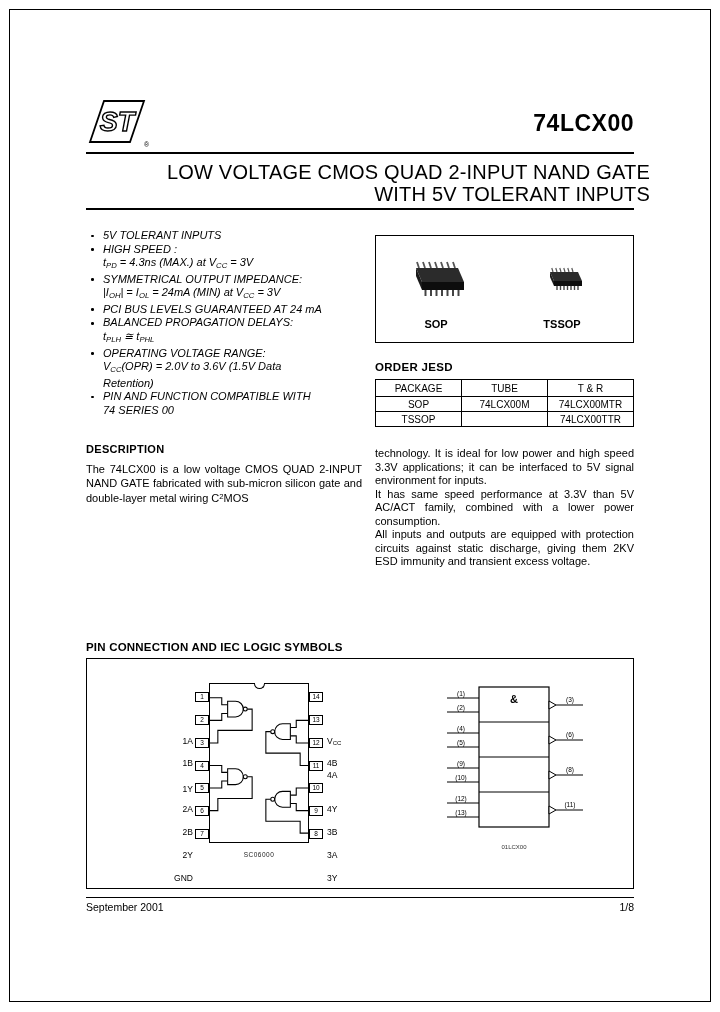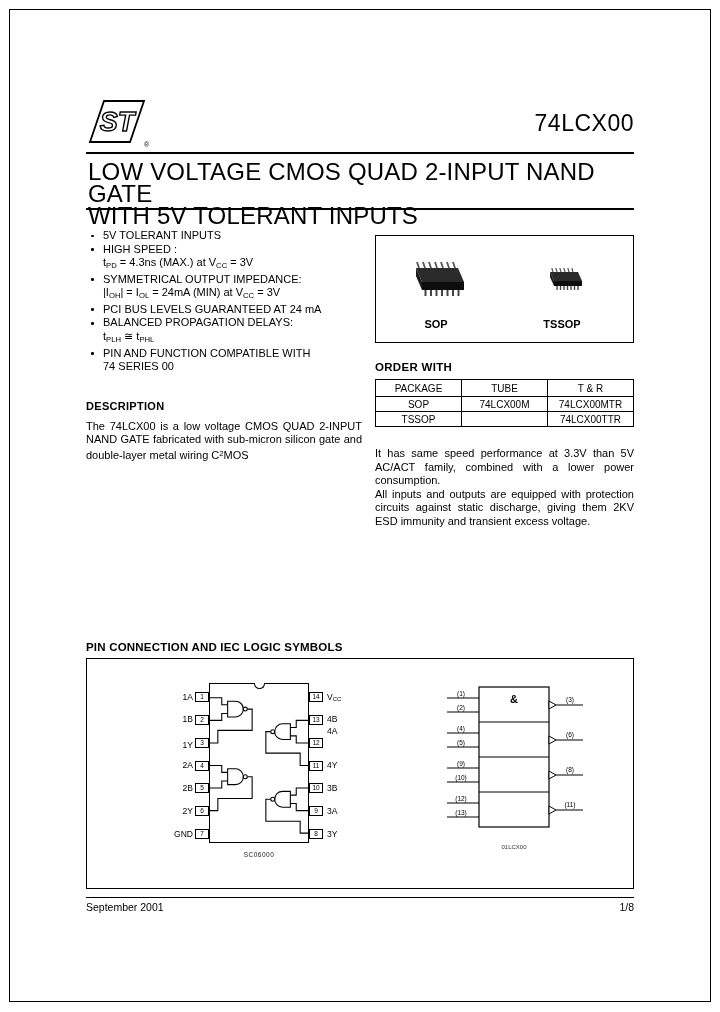--- a/index.html
+++ b/index.html
@@ -4,33 +4,33 @@
 <style>
   * { margin:0; padding:0; box-sizing:border-box; }
   html,body { background:#ffffff; }
   .page {
     position:relative; width:720px; height:1012px; background:#fff;
     font-family:"Liberation Sans", sans-serif; color:#000; overflow:hidden;
   }
   .border-frame { position:absolute; left:9px; top:9px; right:9px; bottom:10px; border:1.6px solid #000; }
 
   .logo { position:absolute; left:86px; top:98px; width:64px; height:50px; }
-  .part-number { position:absolute; right:86px; top:110px; font-size:23px; font-weight:normal; letter-spacing:.5px; }
+  .part-number { position:absolute; right:86px; top:110px; font-size:23px; font-weight:bold; letter-spacing:.5px; }
 
   .rule { position:absolute; left:86px; right:86px; height:1.6px; background:#000; }
   .rule-1 { top:152px; }
   .rule-2 { top:208px; }
   .rule-footer { top:897px; height:1px; }
 
-  .title { position:absolute; right:84px; top:161px; width:548px; font-size:24px; line-height:22px; letter-spacing:.2px; }
+  .title { position:absolute; right:70px; top:161px; width:548px; text-align:right; font-size:20px; line-height:22px; letter-spacing:.2px; }
 
   .left-col  { position:absolute; left:86px;  top:229px; width:276px; }
   .right-col { position:absolute; left:375px; top:235px; width:259px; }
 
-  .feature { position:relative; padding-left:17px; font-size:11px; line-height:13.6px; }
+  .feature { position:relative; padding-left:17px; font-size:11px; line-height:13.6px;font-style:italic; }
   .bullet  { position:absolute; left:5px; top:5.5px; width:2.6px; height:2.6px; border-radius:50%; background:#000; }
 
   .desc-heading { font-weight:bold; font-size:11px; margin-top:26px; margin-bottom:8px; letter-spacing:.3px; }
   .body-text { font-size:11px; line-height:13.5px; text-align:justify; margin:0; }
 
   .pkg-box { position:relative; width:259px; height:108px; border:1.3px solid #000; background:#fff; }
   .chip { position:absolute; }
   .chip.sop   { left:26px;  top:20px; }
   .chip.tssop { left:164px; top:28px; }
   .pkg-label { position:absolute; top:82px; font-weight:bold; font-size:11px; text-align:center; }
@@ -45,21 +45,21 @@
   #right-text { margin-top:20px; }
 
   .pin-heading { position:absolute; left:86px; top:641px; font-weight:bold; font-size:11.5px; letter-spacing:.2px; }
   .pin-box { position:absolute; left:86px; top:658px; width:548px; height:231px; border:1.3px solid #000; background:#fff; }
 
   .dip-figure { position:absolute; left:56px; top:18px; width:250px; height:195px; }
   .dip-body { position:absolute; left:66px; top:6px; width:100px; height:160px; border:1.6px solid #000; background:#fff; }
   .dip-notch { position:absolute; left:44px; top:-1px; width:11px; height:6px; border:1.3px solid #000; border-top:none; border-radius:0 0 10px 10px; background:#fff; }
   .dip-gates { position:absolute; left:0; top:0; width:100%; height:100%; }
   #dip-pins { position:absolute; left:0; top:0; width:100%; height:100%; }
-  .pin-label { position:absolute; font-size:8.5px; line-height:11px; white-space:nowrap; }
+  .pin-label { position:absolute; font-size:8.5px; line-height:11px; white-space:nowrap;margin-top:44px; }
   .pl-left  { left:10px;  width:40px; text-align:right; }
   .pl-right { left:184px; width:42px; text-align:left; }
   .pin-square { position:absolute; width:14px; height:10px; border:1px solid #000; font-size:6.5px; line-height:8.5px; text-align:center; background:#fff; }
   .sq-left  { left:52px; }
   .sq-right { left:166px; }
   .dip-caption { position:absolute; left:66px; top:174px; width:100px; text-align:center; font-size:6.5px; color:#222; letter-spacing:.5px; }
 
   .iec-figure { position:absolute; left:332px; top:20px; }
 
   .footer-left  { position:absolute; left:86px;  top:901px; font-size:10.5px; }
@@ -90,20 +90,21 @@
   </div>
   <div class="rule rule-2"></div>
 
   <div class="left-col">
     <div id="features">
         <div class="feature"><span class="bullet"></span>5V TOLERANT INPUTS</div>
         <div class="feature"><span class="bullet"></span>HIGH SPEED :<br>t<sub>PD</sub> = 4.3ns (MAX.) at V<sub>CC</sub> = 3V</div>
         <div class="feature"><span class="bullet"></span>SYMMETRICAL OUTPUT IMPEDANCE:<br>|I<sub>OH</sub>| = I<sub>OL</sub> = 24mA (MIN) at V<sub>CC</sub> = 3V</div>
         <div class="feature"><span class="bullet"></span>PCI BUS LEVELS GUARANTEED AT 24 mA</div>
         <div class="feature"><span class="bullet"></span>BALANCED PROPAGATION DELAYS:<br>t<sub>PLH</sub> ≅ t<sub>PHL</sub></div>
+        <div class="feature"><span class="bullet"></span>OPERATING VOLTAGE RANGE:<br>V<sub>CC</sub>(OPR) = 2.0V to 3.6V (1.5V Data<br>Retention)</div>
         <div class="feature"><span class="bullet"></span>PIN AND FUNCTION COMPATIBLE WITH<br>74 SERIES 00</div>
       </div>
     <div class="desc-heading">DESCRIPTION</div>
     <p class="body-text">The 74LCX00 is a low voltage CMOS QUAD 2-INPUT NAND GATE fabricated with sub-micron silicon gate and double-layer metal wiring C<sup>2</sup>MOS</p>
   </div>
 
   <div class="right-col">
     <div class="pkg-box">
       <svg class="chip sop" width="70" height="46" viewBox="0 0 70 46">
         <g stroke="#555" stroke-width="1.8">
@@ -147,21 +148,21 @@
             <line x1="27.5" y1="22" x2="27.5" y2="26"></line>
           <line x1="31" y1="22" x2="31" y2="26"></line>
             <line x1="34.5" y1="22" x2="34.5" y2="26"></line>
           <line x1="38" y1="22" x2="38" y2="26"></line>
         </g>
       </svg>
       <div class="pkg-label sop-label">SOP</div>
       <div class="pkg-label tssop-label">TSSOP</div>
     </div>
 
-    <div class="order-heading">ORDER WITH</div>
+    <div class="order-heading">ORDER JESD</div>
     <table class="order-table">
       <thead>
           <tr id="order-head">
             <th>PACKAGE</th>
             <th>TUBE</th>
             <th>T &amp; R</th>
           </tr>
         </thead>
       <tbody id="order-body">
           <tr>
@@ -171,20 +172,21 @@
           </tr>
           <tr>
             <td>TSSOP</td>
             <td></td>
             <td>74LCX00TTR</td>
           </tr>
         </tbody>
     </table>
 
     <div id="right-text">
+        <p class="body-text">technology. It is ideal for low power and high speed 3.3V applications; it can be interfaced to 5V signal environment for inputs.</p>
         <p class="body-text">It has same speed performance at 3.3V than 5V AC/ACT family, combined with a lower power consumption.</p>
         <p class="body-text">All inputs and outputs are equipped with protection circuits against static discharge, giving them 2KV ESD immunity and transient excess voltage.</p>
       </div>
   </div>
 
   <div class="pin-heading">PIN CONNECTION AND IEC LOGIC SYMBOLS</div>
   <div class="pin-box">
 
     <div class="dip-figure">
       <div class="dip-body">

